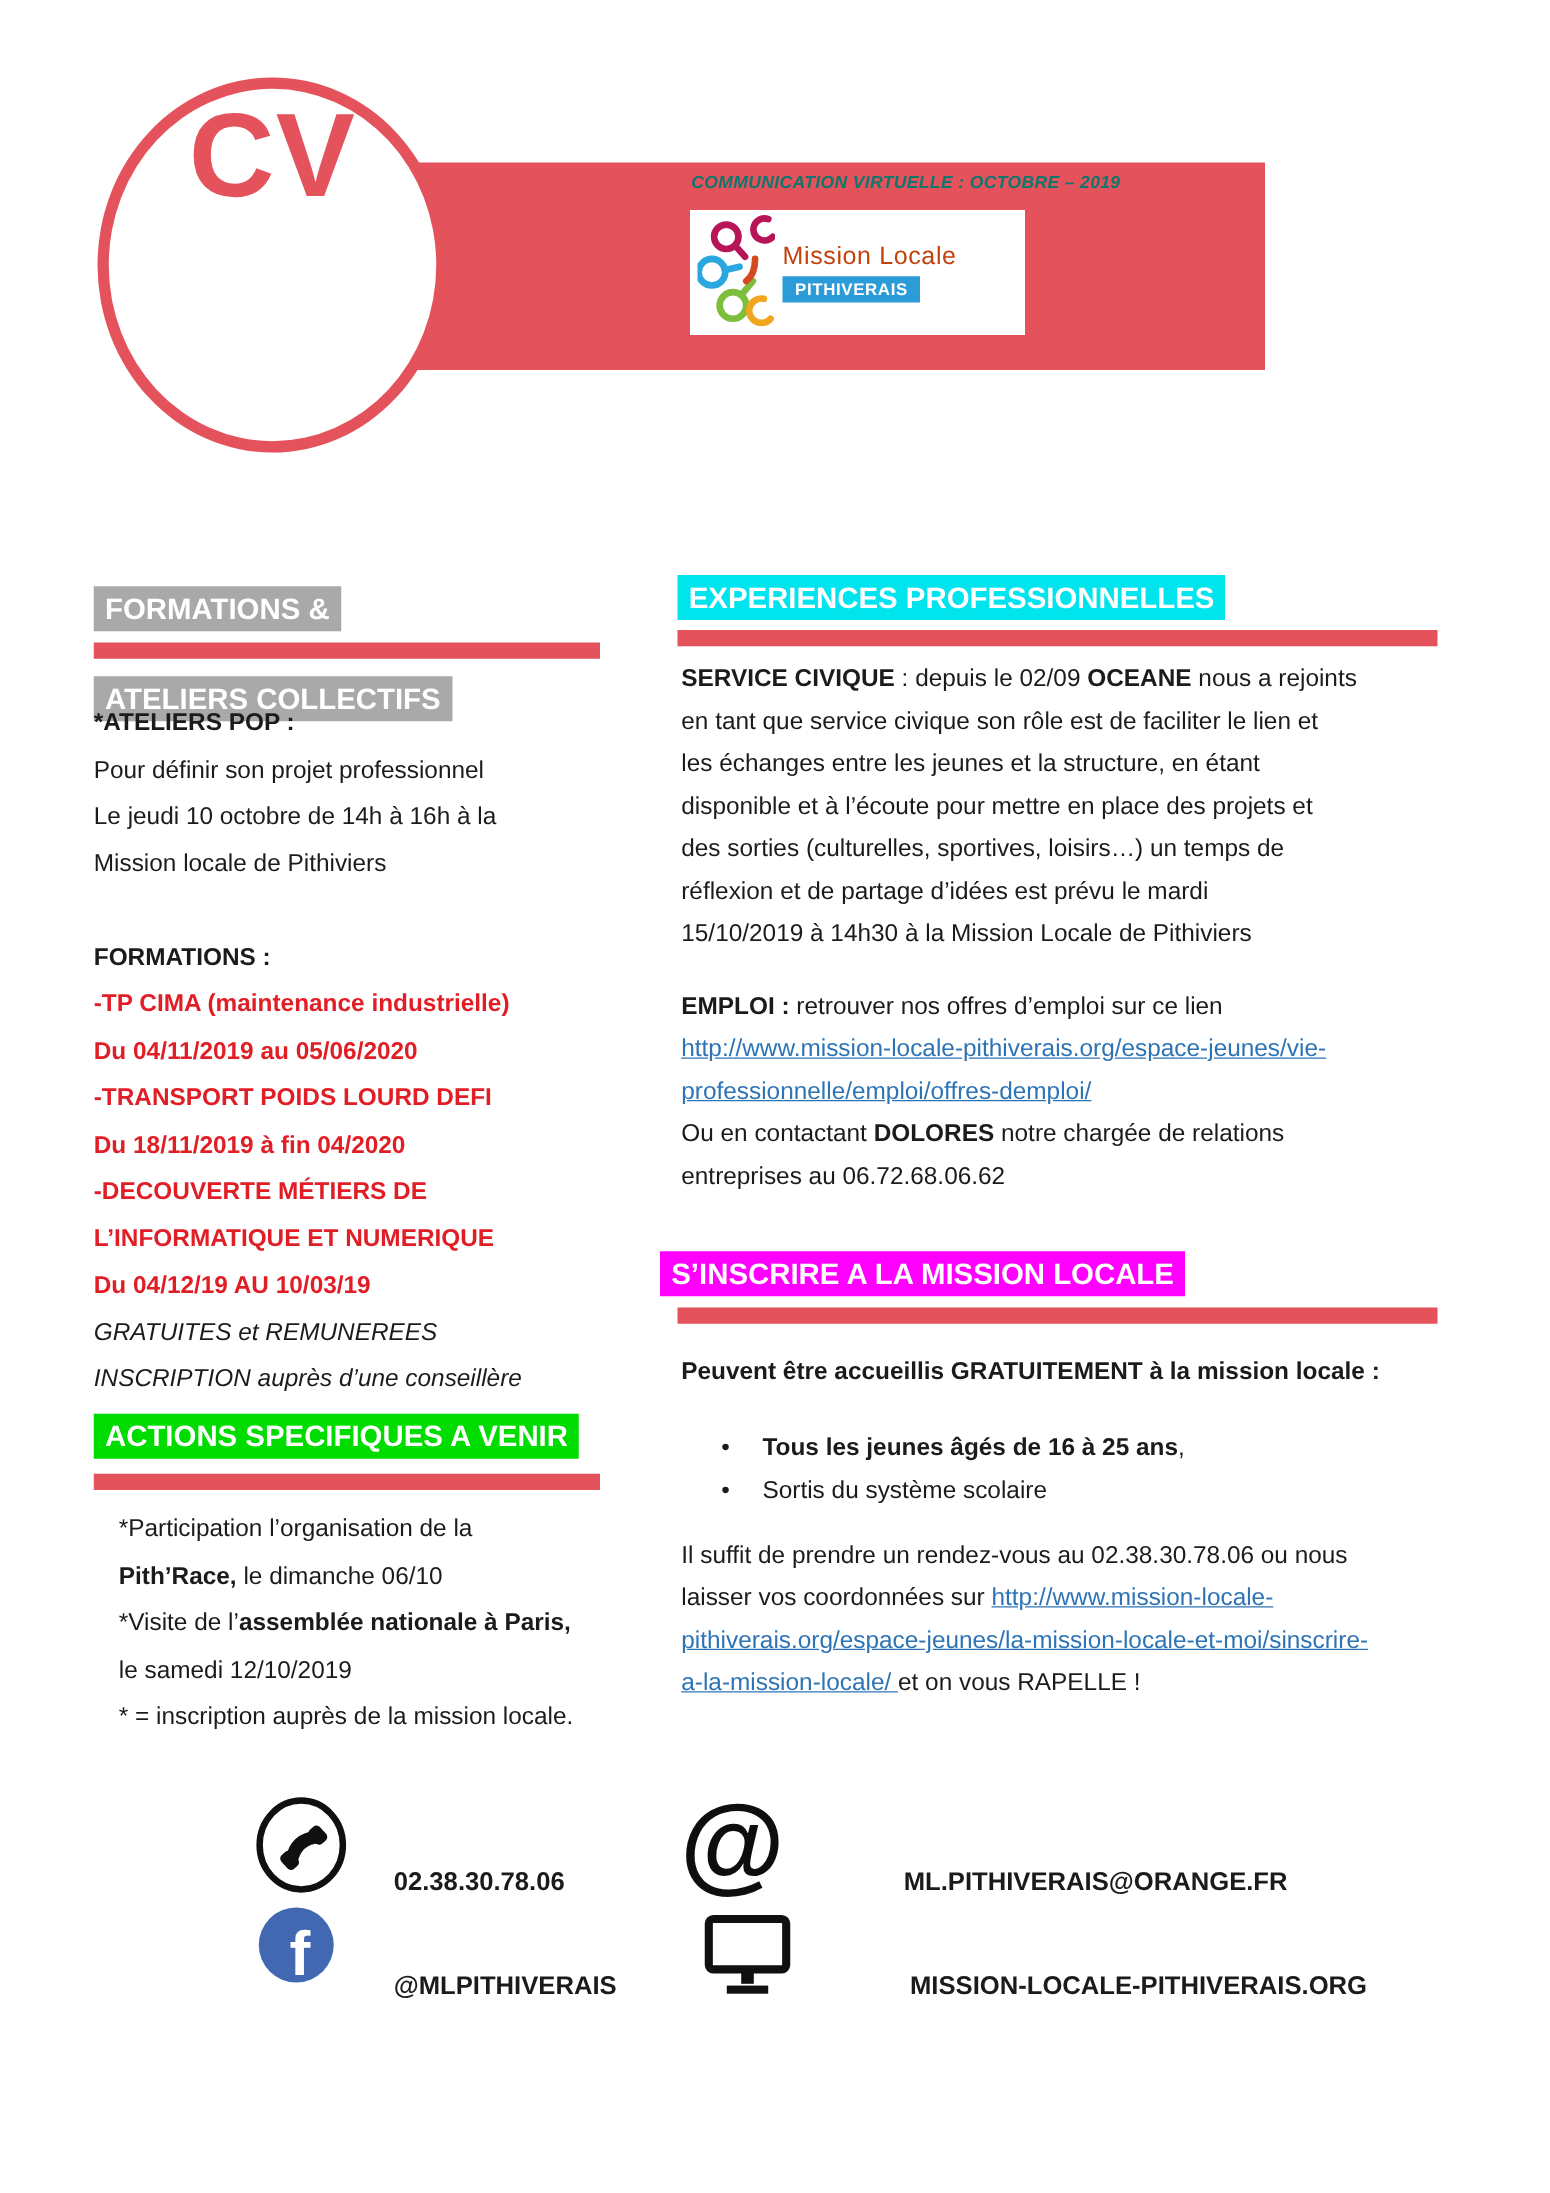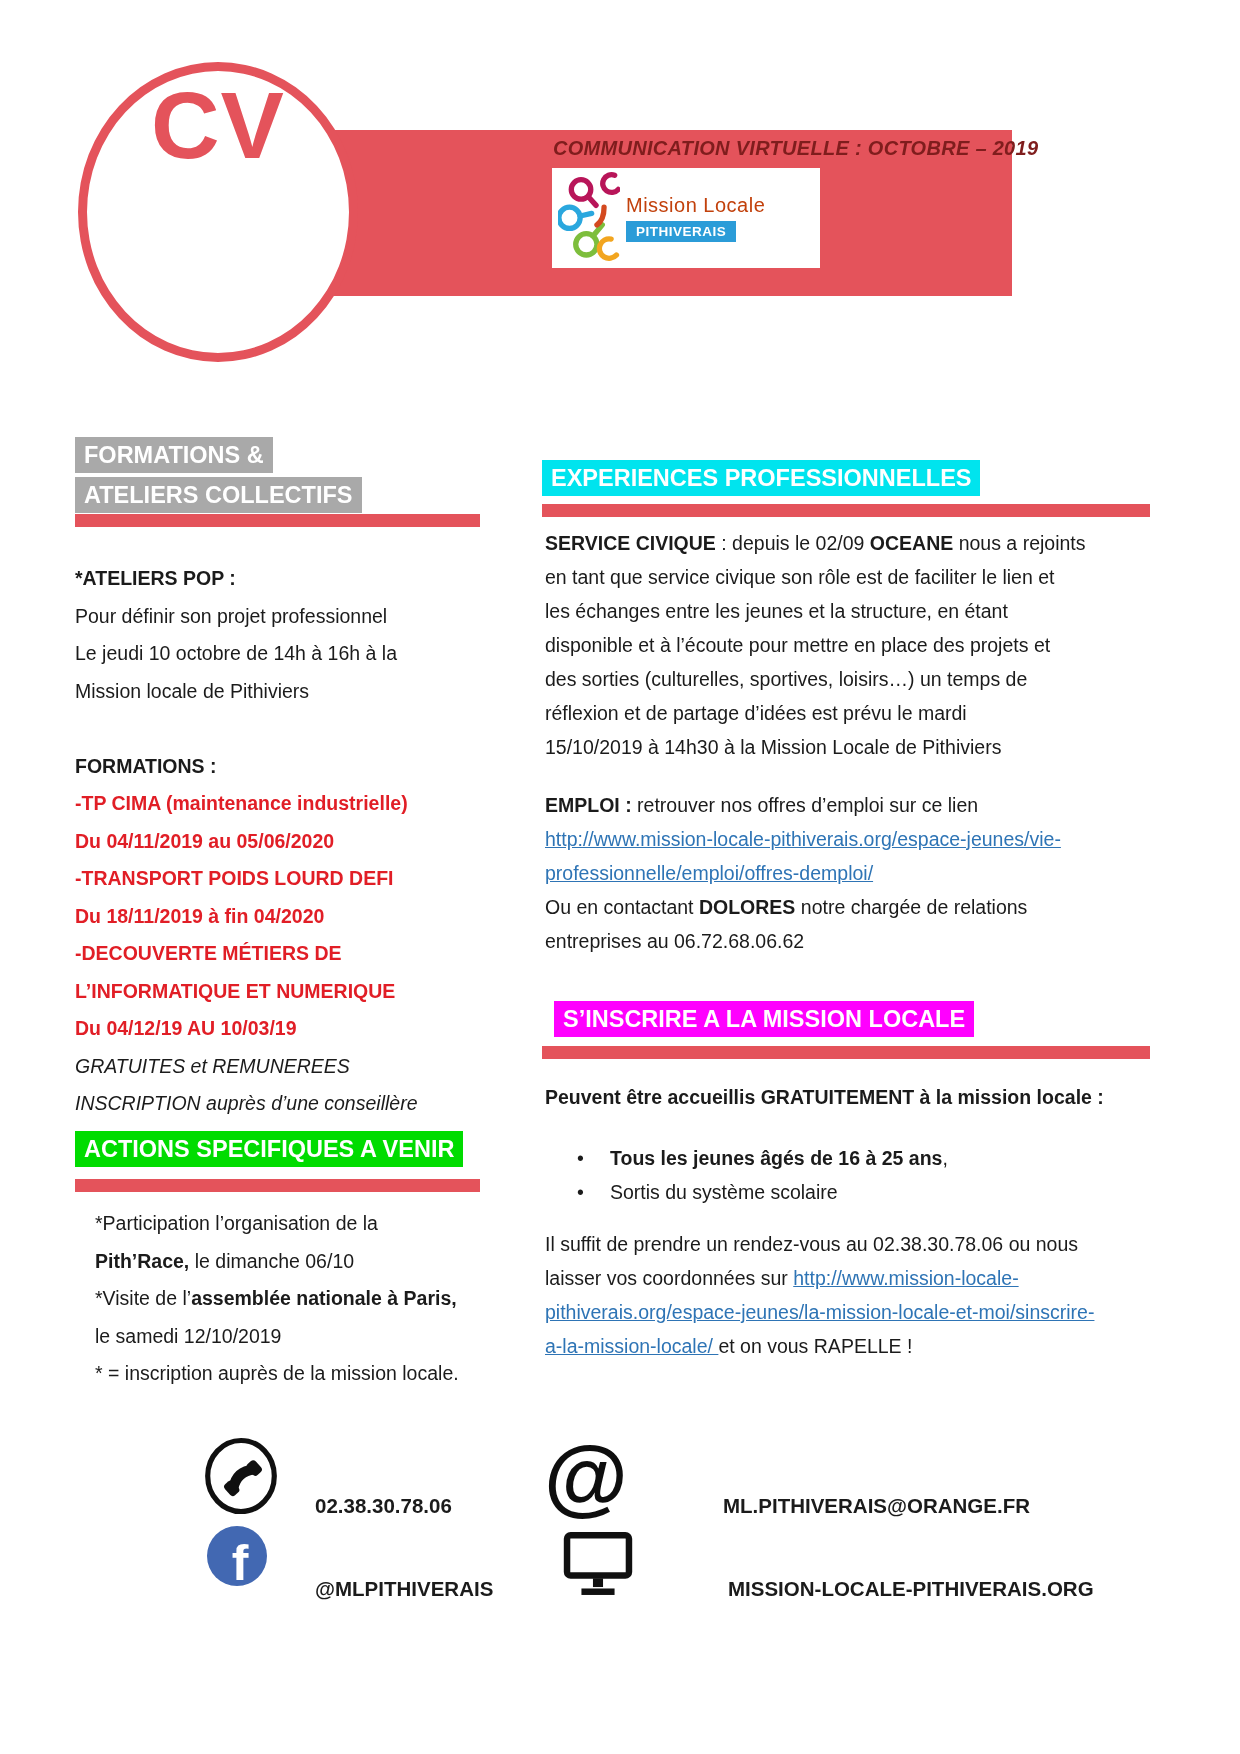--- a/index.html
+++ b/index.html
@@ -11,33 +11,33 @@
   .page{position:relative;width:1240px;height:1754px;background:#fff;overflow:hidden;
         font-family:"Liberation Sans",sans-serif;color:var(--ink);}
   .abs{position:absolute;}
 
   
   .band{left:300px;top:130px;width:712px;height:166px;background:var(--red);z-index:1;}
   .cv-circle{left:78px;top:62px;width:262px;height:282px;background:#fff;
              border:9px solid var(--red);border-radius:50%;z-index:2;
              display:flex;justify-content:center;}
   .cv-text{font-size:95px;font-weight:bold;color:var(--red);letter-spacing:1px;}
-  .band-title{left:553px;top:137px;z-index:3;color:#7f1d1d;font-weight:bold;font-style:italic;
-              font-size:20px;letter-spacing:.3px;white-space:nowrap;}
+  .band-title{left:553px;top:137px;z-index:3;color:#0f766e;font-weight:bold;font-style:italic;
+              font-size:14px;letter-spacing:.3px;white-space:nowrap;}
   .logo{left:552px;top:168px;width:268px;height:100px;background:#fff;z-index:3;
         display:flex;align-items:center;box-sizing:border-box;padding:4px 6px;}
   .logo-text{margin-left:6px;}
   .logo-title{font-size:20px;color:#c2410c;letter-spacing:.5px;line-height:1.1;}
   .logo-chip{display:inline-block;background:var(--logoblue);color:#fff;font-weight:bold;
              font-size:13.5px;padding:3px 10px;margin-top:5px;letter-spacing:.5px;}
 
   
   .hl{display:inline-block;color:#fff;font-weight:bold;font-size:23.5px;
       line-height:28px;padding:4px 9px;white-space:nowrap;}
-  .hl-gray{background:var(--gray);}
+  .hl-gray{background:var(--gray);margin-top:32px;}
   .hl-green{background:var(--green);}
   .hl-cyan{background:var(--cyan);}
   .hl-magenta{background:var(--magenta);}
   .hl-stack .hl{margin-bottom:4px;}
   .bar{background:var(--red);height:13px;}
 
   
   .tl{font-size:19.5px;line-height:37.5px;white-space:nowrap;}
   .tr{font-size:19.5px;line-height:34px;white-space:nowrap;}
   .b{font-weight:bold;}
@@ -140,21 +140,21 @@
   </div>
 
   <div class="abs tr" style="left:545px;top:788px;width:615px;">
     <div><span class="b">EMPLOI :</span><span> retrouver nos offres d’emploi sur ce lien</span></div>
     <div><span class="link">http://www.mission-locale-pithiverais.org/espace-jeunes/vie-</span></div>
     <div><span class="link">professionnelle/emploi/offres-demploi/</span></div>
     <div><span>Ou en contactant </span><span class="b">DOLORES</span><span> notre chargée de relations</span></div>
     <div>entreprises au 06.72.68.06.62</div>
   </div>
 
-  <div class="abs" style="left:554px;top:1001px;">
+  <div class="abs" style="left:528px;top:1001px;">
     <span class="hl hl-magenta">S’INSCRIRE A LA MISSION LOCALE</span>
   </div>
   <div class="abs bar" style="left:542px;top:1046px;width:608px;"></div>
 
   <div class="abs tr b" style="left:545px;top:1080px;">Peuvent être accueillis GRATUITEMENT à la mission locale :</div>
 
   <div class="abs tr" style="left:577px;top:1141px;">
     <div class="bullet-row"><span class="dot">•</span><span class="b">Tous les jeunes âgés de 16 à 25 ans</span><span>,</span></div>
     <div class="bullet-row"><span class="dot">•</span><span>Sortis du système scolaire</span></div>
   </div>

